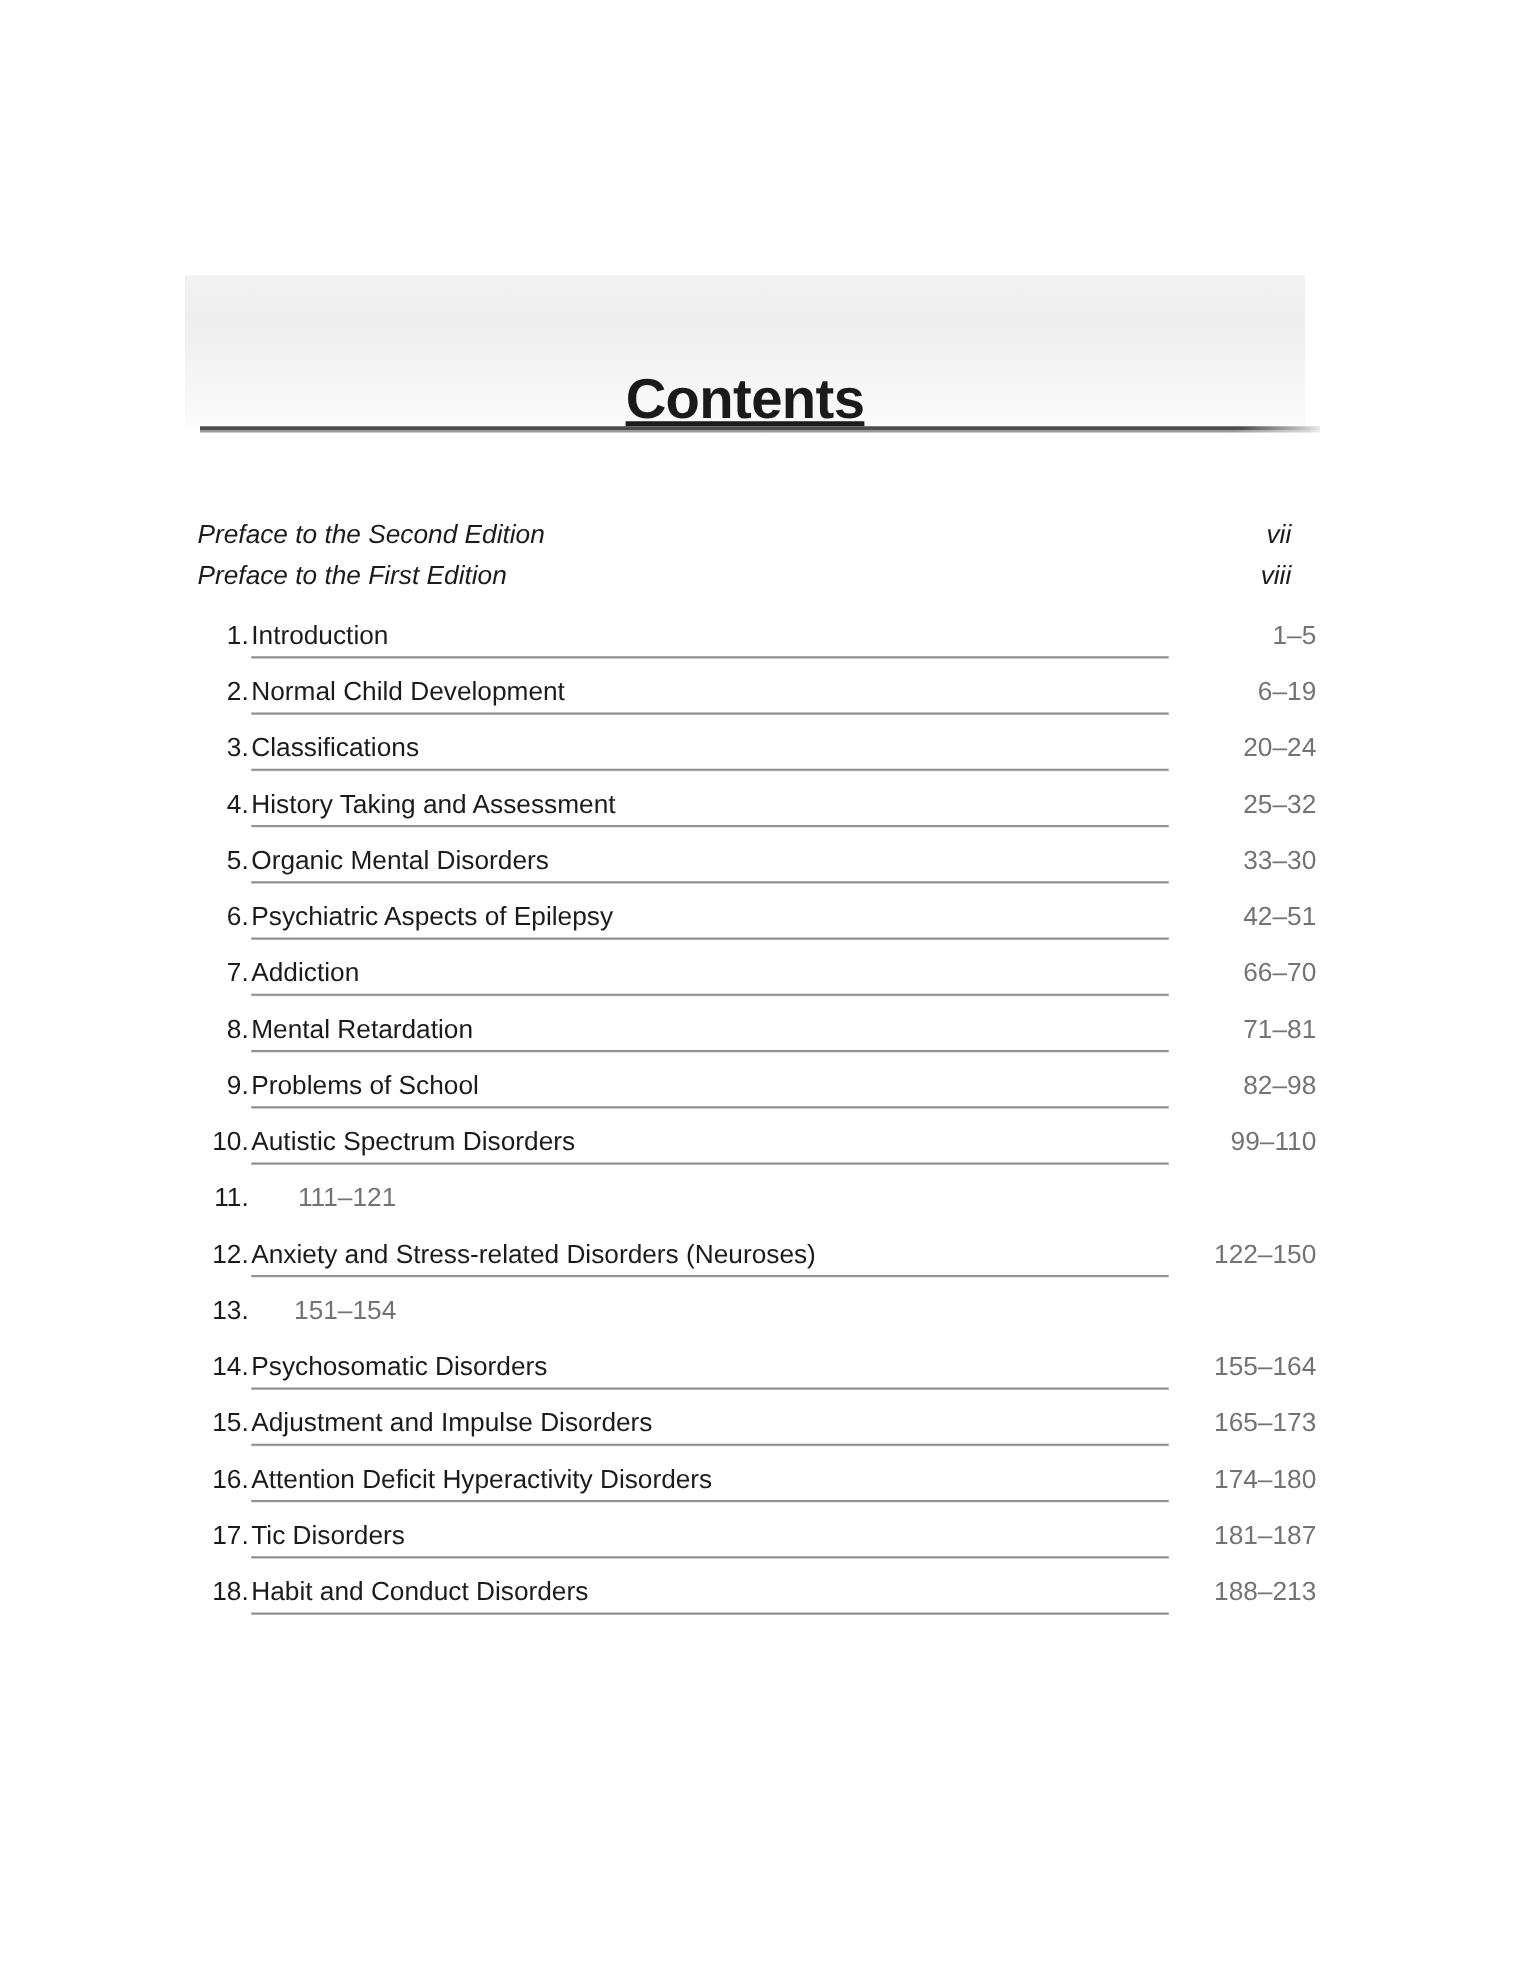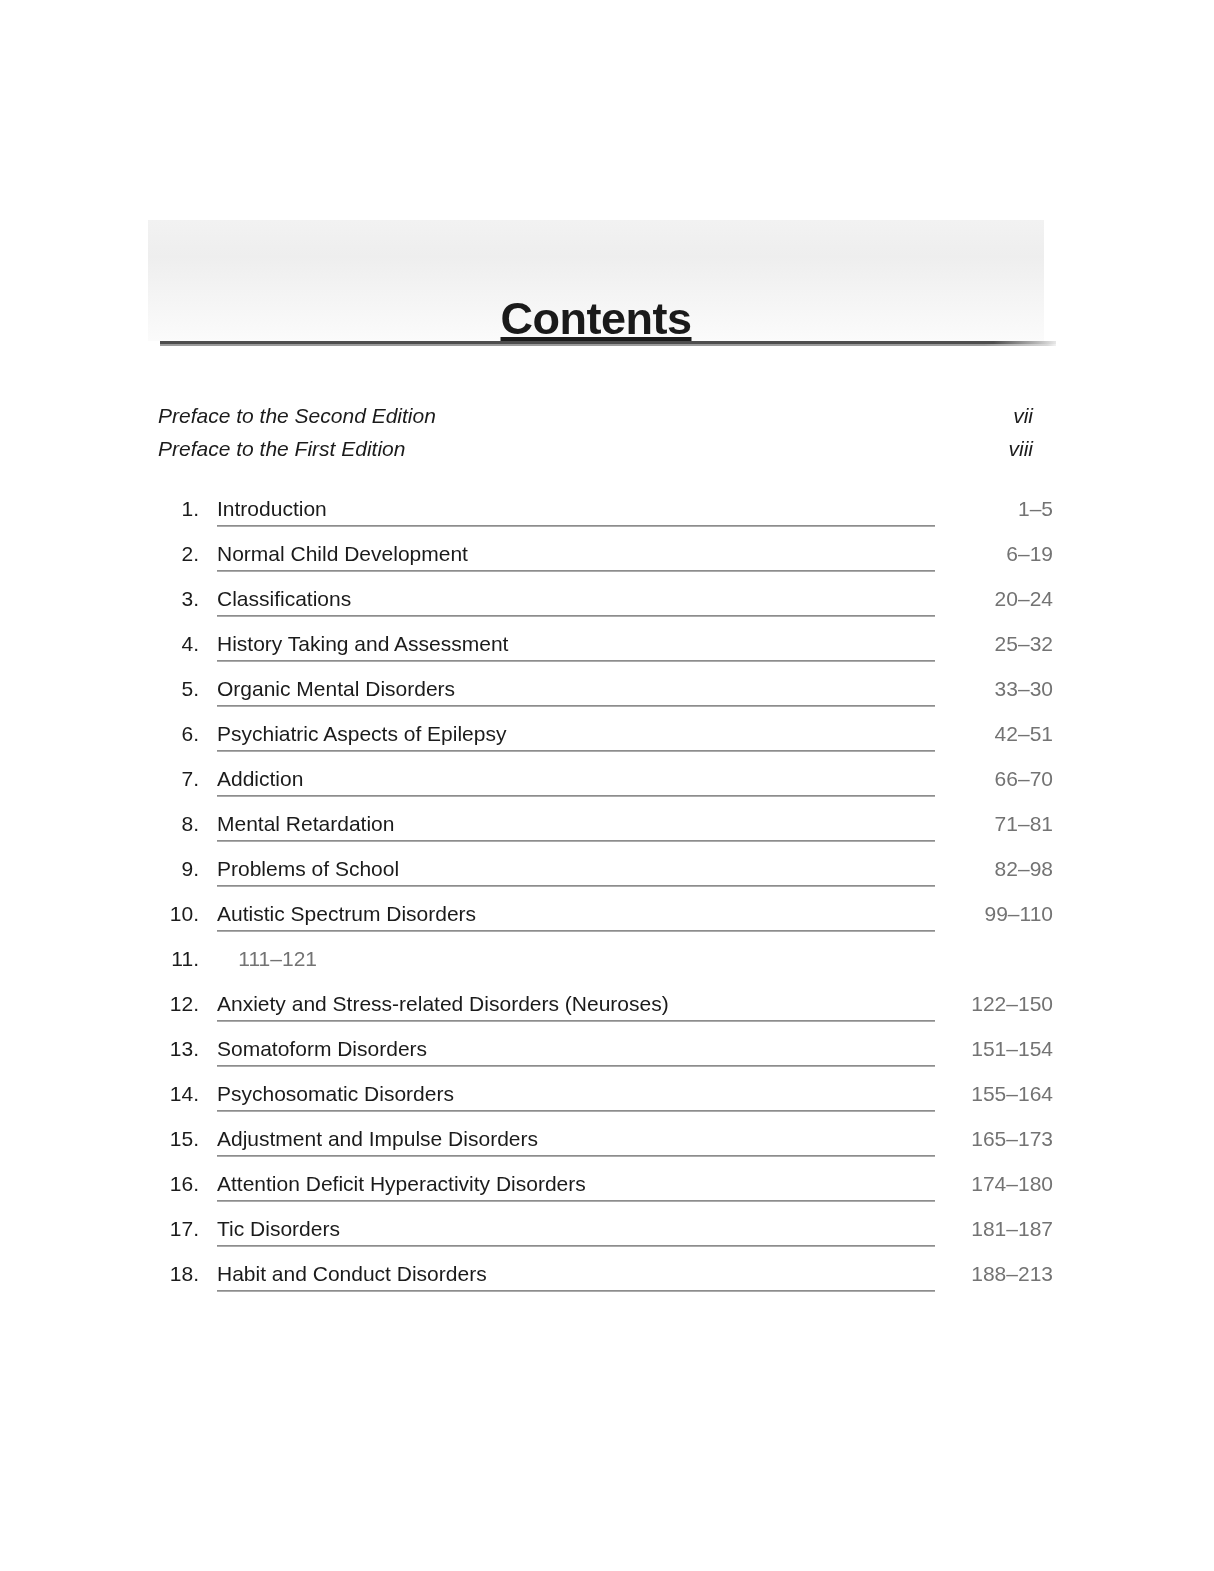--- a/index.html
+++ b/index.html
@@ -80,20 +80,21 @@
     font-style: italic;
     color: #1b1b1b;
     white-space: nowrap;
   }
   .preface-page {
     font-size: 21px;
     font-style: italic;
     color: #1b1b1b;
     text-align: right;
     white-space: nowrap;
+    margin-top: 12px;
   }
 
   
   .toc {
     position: absolute;
     left: 158px;
     top: 494px;
     width: 895px;
   }
   .toc-row {
@@ -108,21 +109,21 @@
     text-align: right;
     font-size: 21px;
     line-height: 26px;
     color: #1b1b1b;
     white-space: nowrap;
     padding-top: 2px;
   }
   .toc-title-wrap {
     flex: 1 1 auto;
     position: relative;
-    margin-left: 18px;
+    margin-left: 2px;
     padding-top: 2px;
     height: 100%;
     box-sizing: border-box;
     text-decoration: underline;
   }
   .toc-title {
     font-size: 21px;
     line-height: 26px;
     color: #1b1b1b;
     white-space: nowrap;
@@ -224,21 +225,20 @@
         <div class="toc-num">11.</div>
         <div class="toc-pages">111–121</div>
       </div>
       <div class="toc-row">
         <div class="toc-num">12.</div>
         <div class="toc-title-wrap"><span class="toc-title">Anxiety and Stress-related Disorders (Neuroses)</span><div class="toc-leader"></div></div>
         <div class="toc-pages">122–150</div>
       </div>
       <div class="toc-row">
         <div class="toc-num">13.</div>
-        <div class="toc-title-wrap"><span class="toc-title">Somatoform Disorders</span><div class="toc-leader"></div></div>
         <div class="toc-pages">151–154</div>
       </div>
       <div class="toc-row">
         <div class="toc-num">14.</div>
         <div class="toc-title-wrap"><span class="toc-title">Psychosomatic Disorders</span><div class="toc-leader"></div></div>
         <div class="toc-pages">155–164</div>
       </div>
       <div class="toc-row">
         <div class="toc-num">15.</div>
         <div class="toc-title-wrap"><span class="toc-title">Adjustment and Impulse Disorders</span><div class="toc-leader"></div></div>

